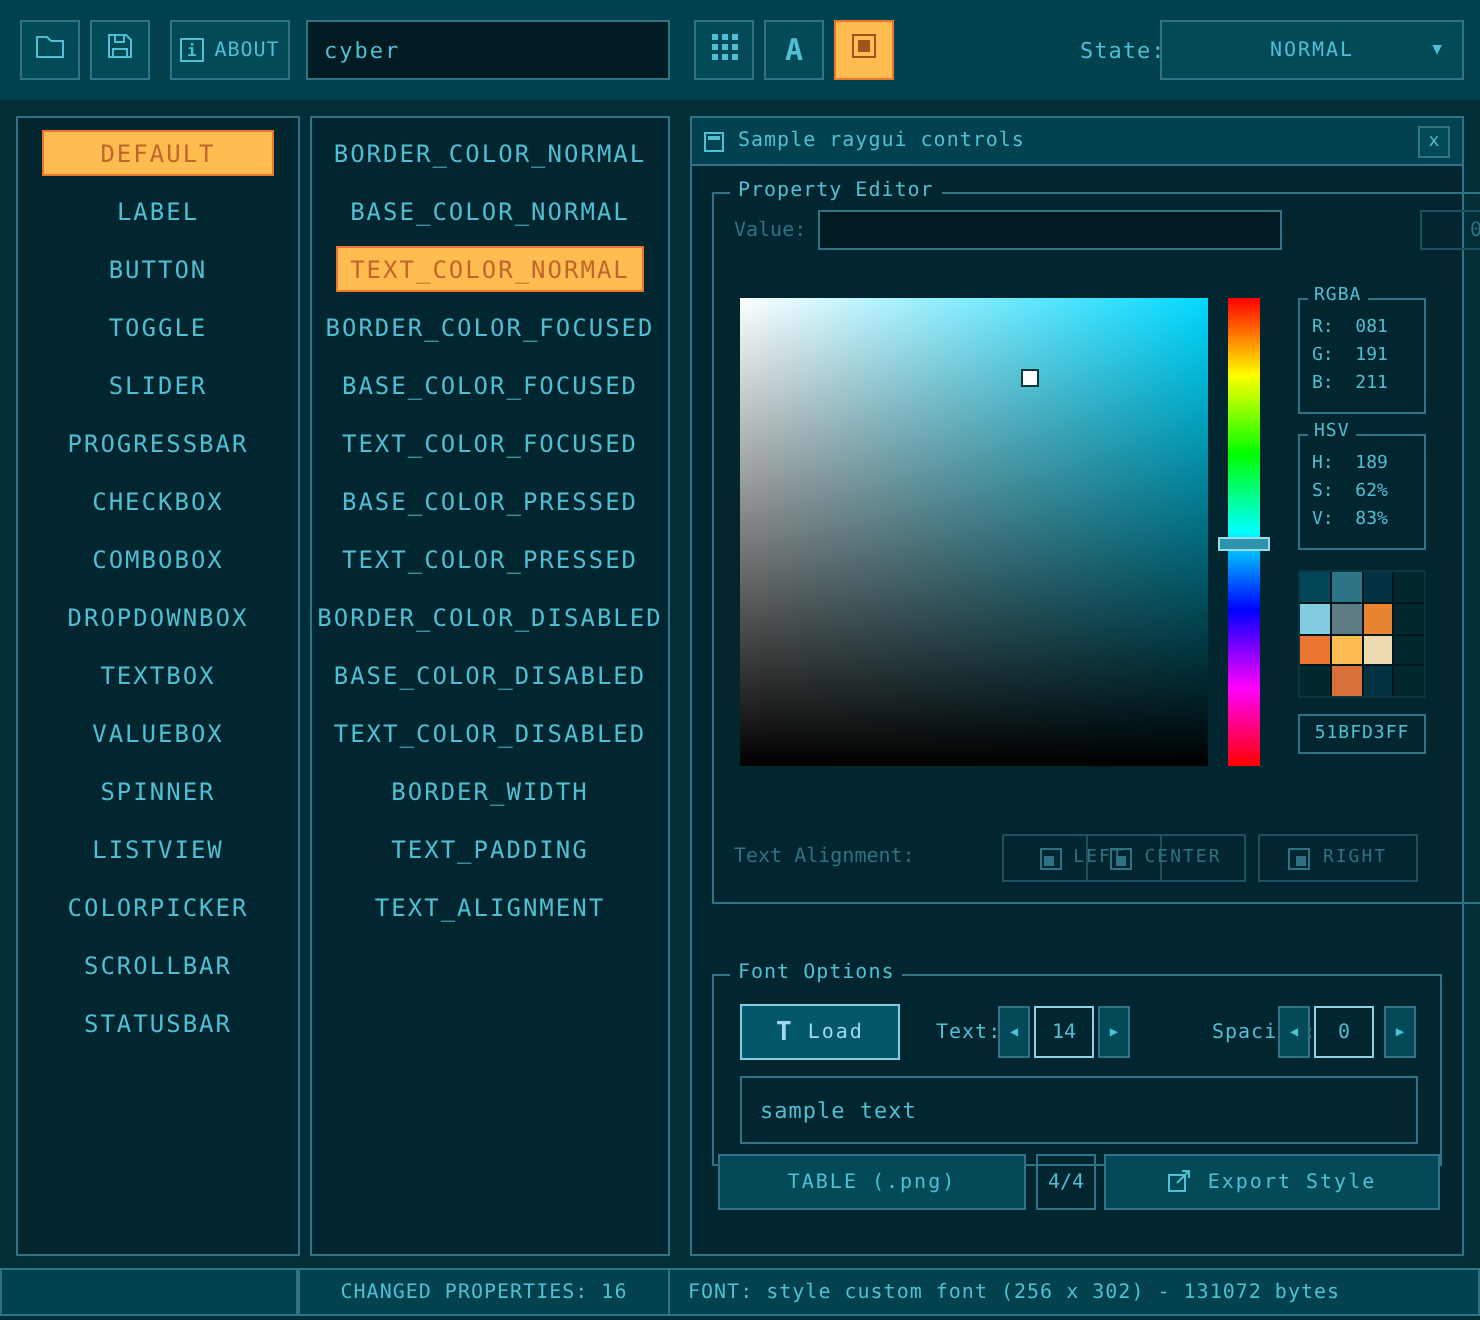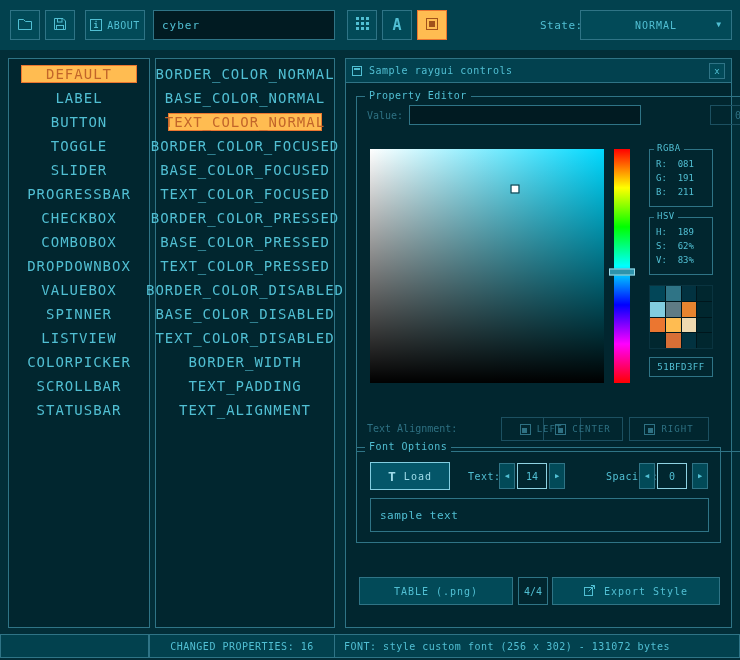--- a/index.html
+++ b/index.html
@@ -41,22 +41,22 @@
     font-size:11px;letter-spacing:0.5px;}
   #state-dropdown{position:absolute;left:580px;top:10px;width:152px;height:30px;
     background:var(--btn);border:1px solid var(--border);display:flex;align-items:center;
     justify-content:center;font-size:10px;letter-spacing:1px;cursor:pointer;}
   #state-dropdown .chev{position:absolute;right:9px;font-size:8px;line-height:1;}
   
   .panel{position:absolute;top:58px;height:570px;background:var(--panel);
     border:1px solid var(--border);padding-top:6px;}
   #controls-panel{left:8px;width:142px;}
   #properties-panel{left:155px;width:180px;}
-  .list-item{height:18px;margin:0 12px 6px;display:flex;align-items:center;justify-content:center;
-    font-size:14px;letter-spacing:1px;color:var(--text);cursor:pointer;}
+  .list-item{height:23px;margin:0 12px 6px;display:flex;align-items:center;justify-content:center;
+    font-size:12px;letter-spacing:1px;color:var(--text);cursor:pointer;}
   .list-item.selected{background:var(--orange);border:1px solid var(--orange-border);color:var(--orange-text);}
   
   #sample-window{position:absolute;left:345px;top:58px;width:387px;height:570px;
     background:var(--panel);border:1px solid var(--border);}
   #titlebar{position:absolute;left:0;top:0;right:0;height:24px;background:#02414F;
     border-bottom:1px solid var(--border);display:flex;align-items:center;gap:7px;padding:0 6px;}
   #window-icon{width:10px;height:10px;border:1px solid var(--text);position:relative;flex:0 0 auto;}
   #window-icon::before{content:"";position:absolute;left:1px;right:1px;top:1px;height:2px;background:var(--text);}
   #titlebar .title{font-size:10px;letter-spacing:0.5px;}
   #close-btn{margin-left:auto;width:16px;height:16px;border:1px solid var(--border);background:var(--btn);
@@ -93,21 +93,21 @@
   #align-label{position:absolute;left:10px;top:326px;width:88px;font-size:10px;color:var(--muted);
     white-space:nowrap;overflow:hidden;}
   .align-btn{position:absolute;top:320px;width:80px;height:24px;border:1px solid var(--muted-border);
     background:transparent;color:var(--muted);display:flex;align-items:center;justify-content:center;gap:6px;
     font-size:9px;letter-spacing:1px;font-family:inherit;cursor:pointer;}
   #align-left{left:100px;margin-left:44px;} #align-center{left:186px;} #align-right{left:272px;}
   .align-icon{width:11px;height:11px;border:1px solid var(--muted);position:relative;flex:0 0 auto;}
   .align-icon::after{content:"";position:absolute;top:3px;width:5px;height:5px;background:var(--muted);}
   .align-icon.l::after{left:1px;} .align-icon.c::after{left:2px;} .align-icon.r::after{right:1px;}
   
-  #font-options{left:10px;top:388px;width:365px;height:96px;}
+  #font-options{left:10px;top:428px;width:365px;height:96px;}
   #load-btn{position:absolute;left:13px;top:14px;width:80px;height:28px;border:1px solid #82CDE0;
     background:#045669;color:#9FDCEA;display:flex;align-items:center;justify-content:center;gap:7px;
     font-size:10px;letter-spacing:1px;font-family:inherit;cursor:pointer;}
   #load-btn .t-icon{font-size:13px;font-weight:bold;}
   .fo-label{position:absolute;top:14px;height:28px;display:flex;align-items:center;font-size:10px;
     color:var(--text);letter-spacing:0.5px;}
   #size-label{left:111px;} #spacing-label{left:228px;margin-left:21px;}
   .spin-btn{position:absolute;top:15px;width:16px;height:26px;border:1px solid var(--border);
     background:var(--btn);color:var(--text);font-size:7px;display:flex;align-items:center;
     justify-content:center;font-family:inherit;cursor:pointer;}
@@ -198,38 +198,38 @@
     <div id="controls-list">
         <div class="list-item selected">DEFAULT</div>
         <div class="list-item">LABEL</div>
         <div class="list-item">BUTTON</div>
         <div class="list-item">TOGGLE</div>
         <div class="list-item">SLIDER</div>
         <div class="list-item">PROGRESSBAR</div>
         <div class="list-item">CHECKBOX</div>
         <div class="list-item">COMBOBOX</div>
         <div class="list-item">DROPDOWNBOX</div>
+        <div class="list-item">TEXTBOX</div>
         <div class="list-item">VALUEBOX</div>
         <div class="list-item">SPINNER</div>
         <div class="list-item">LISTVIEW</div>
         <div class="list-item">COLORPICKER</div>
         <div class="list-item">SCROLLBAR</div>
         <div class="list-item">STATUSBAR</div>
       </div>
   </div>
 
   <div class="panel" id="properties-panel">
     <div id="properties-list">
         <div class="list-item">BORDER_COLOR_NORMAL</div>
         <div class="list-item">BASE_COLOR_NORMAL</div>
         <div class="list-item selected">TEXT_COLOR_NORMAL</div>
         <div class="list-item">BORDER_COLOR_FOCUSED</div>
         <div class="list-item">BASE_COLOR_FOCUSED</div>
         <div class="list-item">TEXT_COLOR_FOCUSED</div>
-        <div class="list-item">BORDER_COLOR_PRESSED</div>
         <div class="list-item">BASE_COLOR_PRESSED</div>
         <div class="list-item">TEXT_COLOR_PRESSED</div>
         <div class="list-item">BORDER_COLOR_DISABLED</div>
         <div class="list-item">BASE_COLOR_DISABLED</div>
         <div class="list-item">TEXT_COLOR_DISABLED</div>
         <div class="list-item">BORDER_WIDTH</div>
         <div class="list-item">TEXT_PADDING</div>
         <div class="list-item">TEXT_ALIGNMENT</div>
       </div>
   </div>

